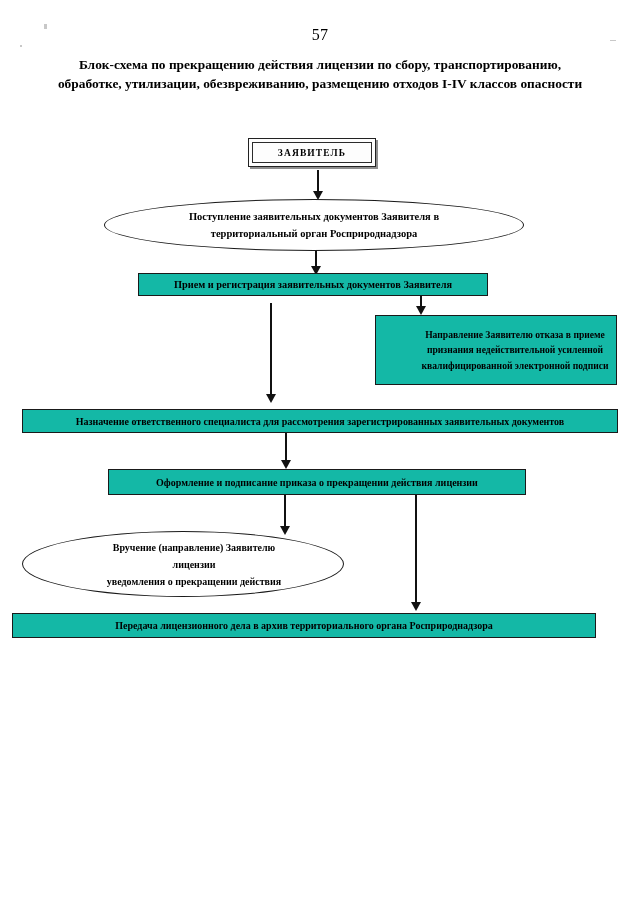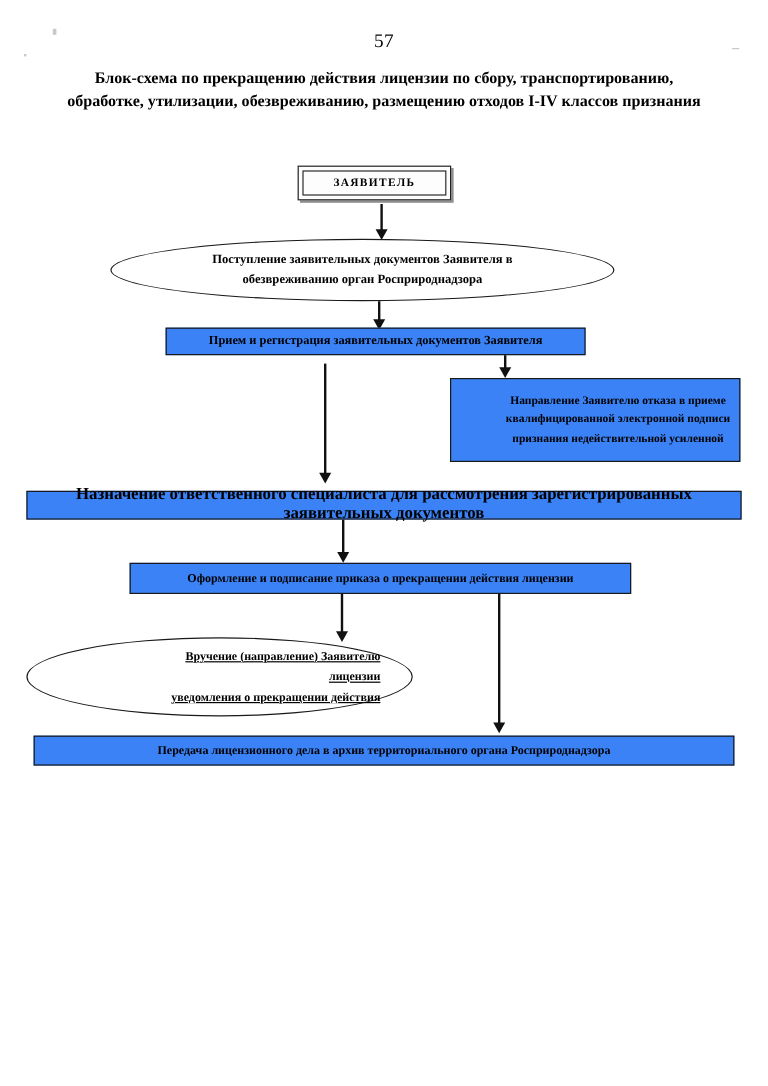--- a/index.html
+++ b/index.html
@@ -54,21 +54,21 @@
     display: flex;
     align-items: center;
     justify-content: center;
     text-align: center;
     font-weight: bold;
     color: #000;
   }
 
   .box {
     border: 1px solid #1a1a1a;
-    background: #3b82f6;
+    background: #14b8a6;
   }
 
   
   .terminator-outer {
     position: absolute;
     box-sizing: border-box;
     border: 1px solid #222;
     background: #fdfdfd;
     box-shadow: 2px 2px 0 0 #8e8e8e;
     padding: 3px;
@@ -131,37 +131,37 @@
 <body>
 
 <div id="page">
 
   <div class="speck" style="left:44px;top:24px;width:3px;height:5px;"></div>
   <div class="speck" style="left:20px;top:45px;width:2px;height:2px;"></div>
   <div class="speck" style="left:610px;top:40px;width:6px;height:1px;"></div>
 
   <div class="page-number">57</div>
 
-  <div class="doc-title">Блок-схема по прекращению действия лицензии по сбору, транспортированию, обработке, утилизации, обезвреживанию, размещению отходов I-IV классов признания</div>
+  <div class="doc-title">Блок-схема по прекращению действия лицензии по сбору, транспортированию, обработке, утилизации, обезвреживанию, размещению отходов I-IV классов опасности</div>
 
   <div class="terminator-outer" style="left:248px;top:138px;width:128px;height:29px;">
     <div class="terminator-inner">
       <span class="node-text">ЗАЯВИТЕЛЬ</span>
     </div>
   </div>
 
   <div class="arrow" style="left:308px;top:170px;width:20px;height:30px;">
     <div class="shaft" style="height:22px;"></div>
     <div class="head"></div>
   </div>
 
-  <div class="ellipse" style="left:92px;top:199px;width:420px;height:52px;">
+  <div class="ellipse" style="left:104px;top:199px;width:420px;height:52px;">
     <div class="ellipse-text" style="text-align:center;font-size:10.5px;line-height:17px;">
       <span class="node-text">Поступление заявительных документов Заявителя  в</span>
-      <span class="node-text">обезвреживанию орган Росприроднадзора</span>
+      <span class="node-text">территориальный орган Росприроднадзора</span>
     </div>
   </div>
 
   <div class="arrow" style="left:306px;top:251px;width:20px;height:24px;">
     <div class="shaft" style="height:16px;"></div>
     <div class="head"></div>
   </div>
 
   <div class="node box" style="left:138px;top:273px;width:350px;height:23px;font-size:10.3px;">
     <span class="node-text">Прием и регистрация заявительных документов Заявителя</span>
@@ -173,26 +173,26 @@
   </div>
 
   <div class="arrow" style="left:261px;top:303px;width:20px;height:100px;">
     <div class="shaft" style="height:92px;"></div>
     <div class="head"></div>
   </div>
 
   <div class="node box" style="left:375px;top:315px;width:242px;height:70px;font-size:9.6px;line-height:15.5px;padding-left:38px;">
     <div style="width:100%;text-align:center;">
       <span class="node-text">Направление Заявителю отказа в приеме</span>
+      <span class="node-text">признания недействительной усиленной</span>
       <span class="node-text">квалифицированной электронной подписи</span>
-      <span class="node-text">признания недействительной усиленной</span>
-    </div>
-  </div>
-
-  <div class="node box" style="left:22px;top:409px;width:596px;height:24px;font-size:14px;">
+    </div>
+  </div>
+
+  <div class="node box" style="left:22px;top:409px;width:596px;height:24px;font-size:10px;">
     <span class="node-text">Назначение ответственного специалиста для рассмотрения зарегистрированных заявительных документов</span>
   </div>
 
   <div class="arrow" style="left:276px;top:433px;width:20px;height:36px;">
     <div class="shaft" style="height:28px;"></div>
     <div class="head"></div>
   </div>
 
   <div class="node box" style="left:108px;top:469px;width:418px;height:26px;font-size:10px;">
     <span class="node-text">Оформление и подписание приказа о прекращении действия лицензии</span>
@@ -202,24 +202,24 @@
     <div class="shaft" style="height:32px;"></div>
     <div class="head"></div>
   </div>
 
   <div class="arrow" style="left:406px;top:495px;width:20px;height:116px;">
     <div class="shaft" style="height:108px;"></div>
     <div class="head"></div>
   </div>
 
   <div class="ellipse" style="left:22px;top:531px;width:322px;height:66px;">
-    <div class="ellipse-text" style="text-align:right;padding-left:48px;padding-right:26px;font-size:10px;line-height:17px;text-decoration:underline;">
+    <div class="ellipse-text" style="text-align:center;padding-left:48px;padding-right:26px;font-size:10px;line-height:17px;">
       <span class="node-text">Вручение (направление) Заявителю</span>
       <span class="node-text">лицензии</span>
       <span class="node-text">уведомления о прекращении действия</span>
     </div>
   </div>
 
-  <div class="node box" style="left:28px;top:613px;width:584px;height:25px;font-size:10px;">
+  <div class="node box" style="left:12px;top:613px;width:584px;height:25px;font-size:10px;">
     <span class="node-text">Передача лицензионного дела в архив территориального органа Росприроднадзора</span>
   </div>
 
 </div>
 
 </body></html>

